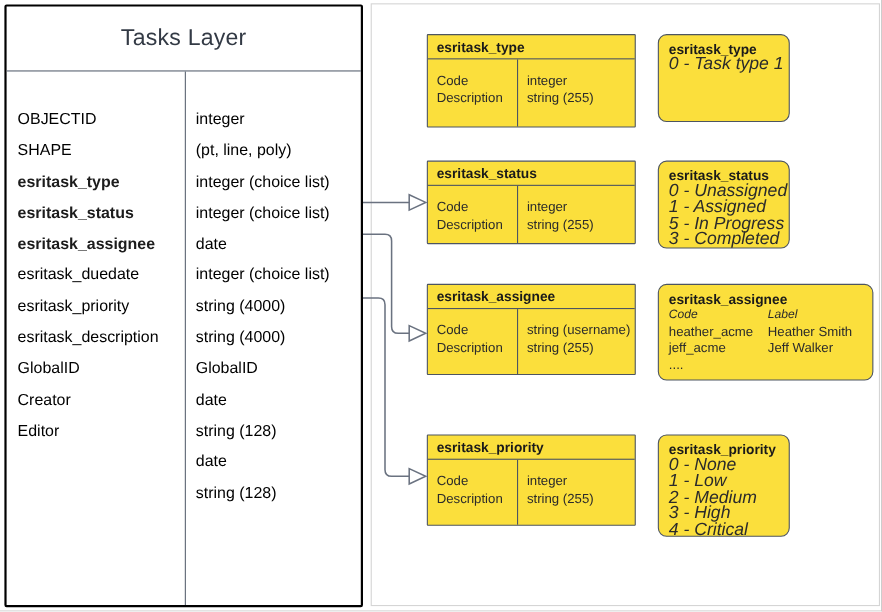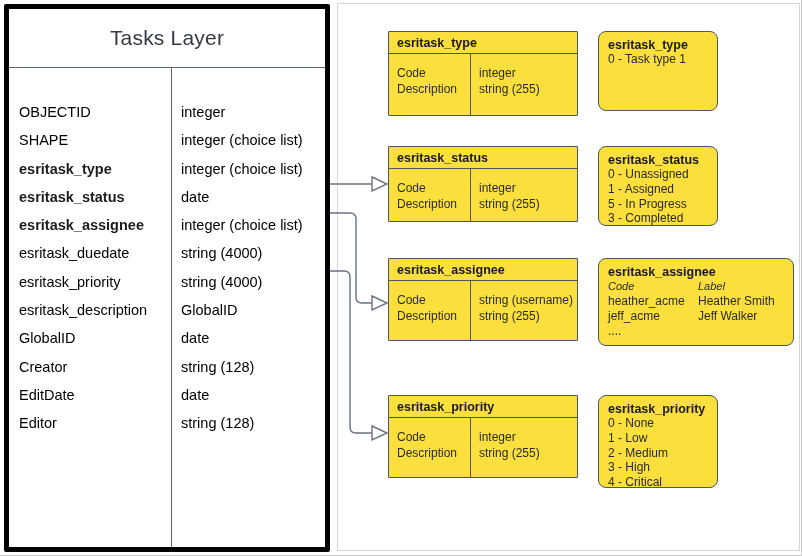--- a/index.html
+++ b/index.html
@@ -35,21 +35,21 @@
   }
 
   
   #tasks-layer {
     position: absolute;
     left: 4px;
     top: 4px;
     width: 326px;
     height: 548px;
     background: #ffffff;
-    border: 5px solid #000000;
+    border: 2px solid #000000;
     box-sizing: border-box;
     border-radius: 2px;
   }
   #tasks-title-bar {
     position: absolute;
     left: 0;
     top: 0;
     right: 0;
     height: 59px;
     border-bottom: 1px solid #5b6472;
@@ -157,23 +157,24 @@
   
   .dbox-title {
     font-size: 12.5px;
     font-weight: bold;
     color: #1a1a1a;
     padding: 6px 0 0 9px;
     white-space: nowrap;
   }
   .dbox-list {
     padding: 0 0 0 9px;
-    font-size: 12px;
+    font-size: 16px;
     color: #2b2b2b;
     line-height: 14.8px;
+    font-style: italic;
   }
   .dbox-list div { white-space: nowrap; }
   .assignee-grid {
     display: grid;
     grid-template-columns: 90px auto;
     padding-left: 9px;
     font-size: 12px;
     color: #2b2b2b;
     line-height: 15px;
   }
@@ -210,26 +211,26 @@
         <div class="frow">OBJECTID</div>
         <div class="frow">SHAPE</div>
         <div class="frow bold">esritask_type</div>
         <div class="frow bold">esritask_status</div>
         <div class="frow bold">esritask_assignee</div>
         <div class="frow">esritask_duedate</div>
         <div class="frow">esritask_priority</div>
         <div class="frow">esritask_description</div>
         <div class="frow">GlobalID</div>
         <div class="frow">Creator</div>
-        <div class="frow">EditDate</div>
         <div class="frow">Editor</div>
       </div>
 
       <div class="type-rows">
         <div class="frow">integer</div>
+        <div class="frow">(pt, line, poly)</div>
         <div class="frow">integer (choice list)</div>
         <div class="frow">integer (choice list)</div>
         <div class="frow">date</div>
         <div class="frow">integer (choice list)</div>
         <div class="frow">string (4000)</div>
         <div class="frow">string (4000)</div>
         <div class="frow">GlobalID</div>
         <div class="frow">date</div>
         <div class="frow">string (128)</div>
         <div class="frow">date</div>

